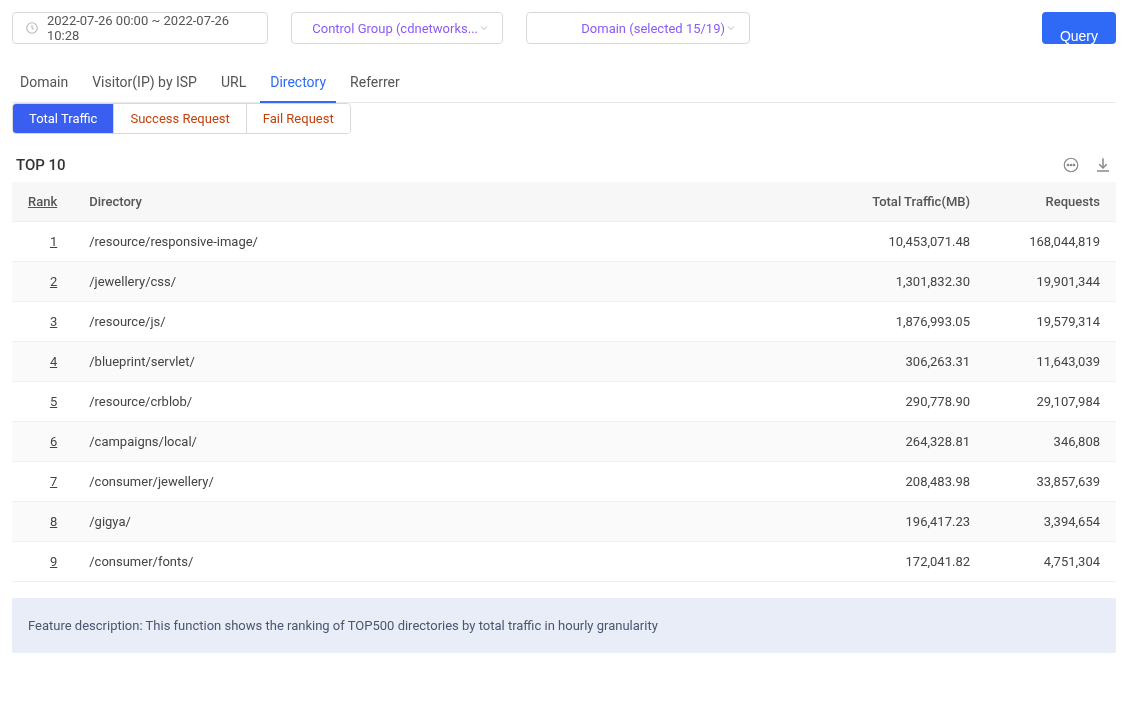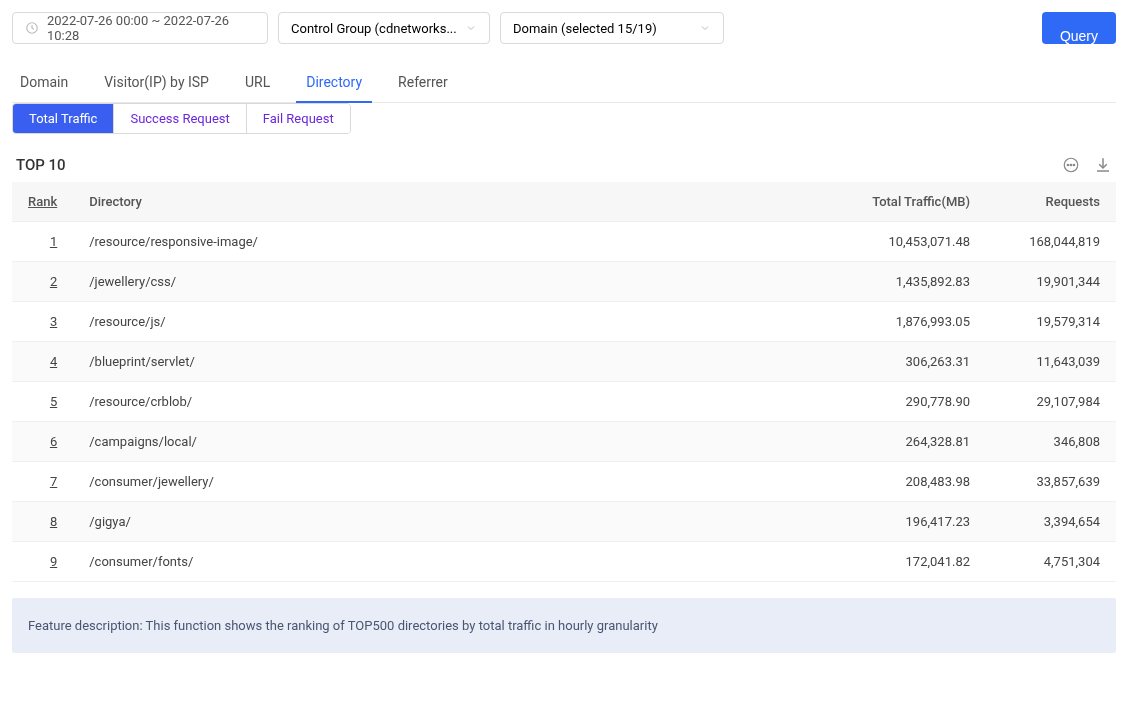--- a/index.html
+++ b/index.html
@@ -10,21 +10,21 @@
     body {
       font-family: -apple-system, BlinkMacSystemFont, "Segoe UI", Roboto, "Helvetica Neue", Arial, sans-serif;
       font-size: 14px;
       color: #333;
       background: #fff;
       padding: 12px;
     }
     .top-bar {
       display: flex;
       align-items: center;
-      gap: 10px;
+      gap: 23px;
       margin-bottom: 20px;
     }
     .picker {
       display: flex;
       align-items: center;
       height: 32px;
       padding: 0 12px;
       border: 1px solid #d9d9d9;
       border-radius: 4px;
       background: #fff;
@@ -38,35 +38,35 @@
       color: #bbb;
       display: inline-flex;
     }
     .picker .chevron {
       margin-left: auto;
       color: #bbb;
       display: inline-flex;
     }
     .date-picker { width: 256px; }
     .select-picker { width: 212px; justify-content: space-between; }
-    .select-picker .label { color: #000000; white-space: nowrap; overflow: hidden; text-overflow: ellipsis; flex: 1; }
+    .select-picker .label { color: #8b5cf6; white-space: nowrap; overflow: hidden; text-overflow: ellipsis; flex: 1; text-align: right; }
     .btn-primary {
       background: #2f6af6;
       color: #fff;
       border: none;
       border-radius: 4px;
       height: 32px;
       padding: 16px 18px;
       font-size: 14px;
       cursor: pointer;
       margin-left: auto;
     }
     .tabs {
       display: flex;
-      gap: 32px;
+      gap: 20px;
       border-bottom: 1px solid #e8e8e8;
       padding: 0 6px;
     }
     .tab {
       padding: 10px 2px 12px;
       color: #555;
       cursor: pointer;
       font-size: 14px;
       position: relative;
     }
@@ -87,21 +87,21 @@
       border: 1px solid #d9d9d9;
       border-radius: 4px;
       overflow: hidden;
       width: fit-content;
     }
     .subtab {
       padding: 7px 16px;
       font-size: 13px;
       cursor: pointer;
       border-right: 1px solid #d9d9d9;
-      color: #6d28d9;
+      color: #c2410c;
       background: #fff;
     }
     .subtab:last-child { border-right: none; }
     .subtab.active {
       background: #3a5ff0;
       color: #fff;
     }
     .section-header {
       display: flex;
       align-items: center;
@@ -250,21 +250,21 @@
   <tbody id="table-body">
       <tr>
         <td class="rank">1</td>
         <td class="">/resource/responsive-image/</td>
         <td class="num col-traffic">10,453,071.48</td>
         <td class="num col-requests">168,044,819</td>
       </tr>
       <tr class="stripe">
         <td class="rank">2</td>
         <td class="">/jewellery/css/</td>
-        <td class="num col-traffic">1,435,892.83</td>
+        <td class="num col-traffic">1,301,832.30</td>
         <td class="num col-requests">19,901,344</td>
       </tr>
       <tr>
         <td class="rank">3</td>
         <td class="">/resource/js/</td>
         <td class="num col-traffic">1,876,993.05</td>
         <td class="num col-requests">19,579,314</td>
       </tr>
       <tr class="stripe">
         <td class="rank">4</td>

